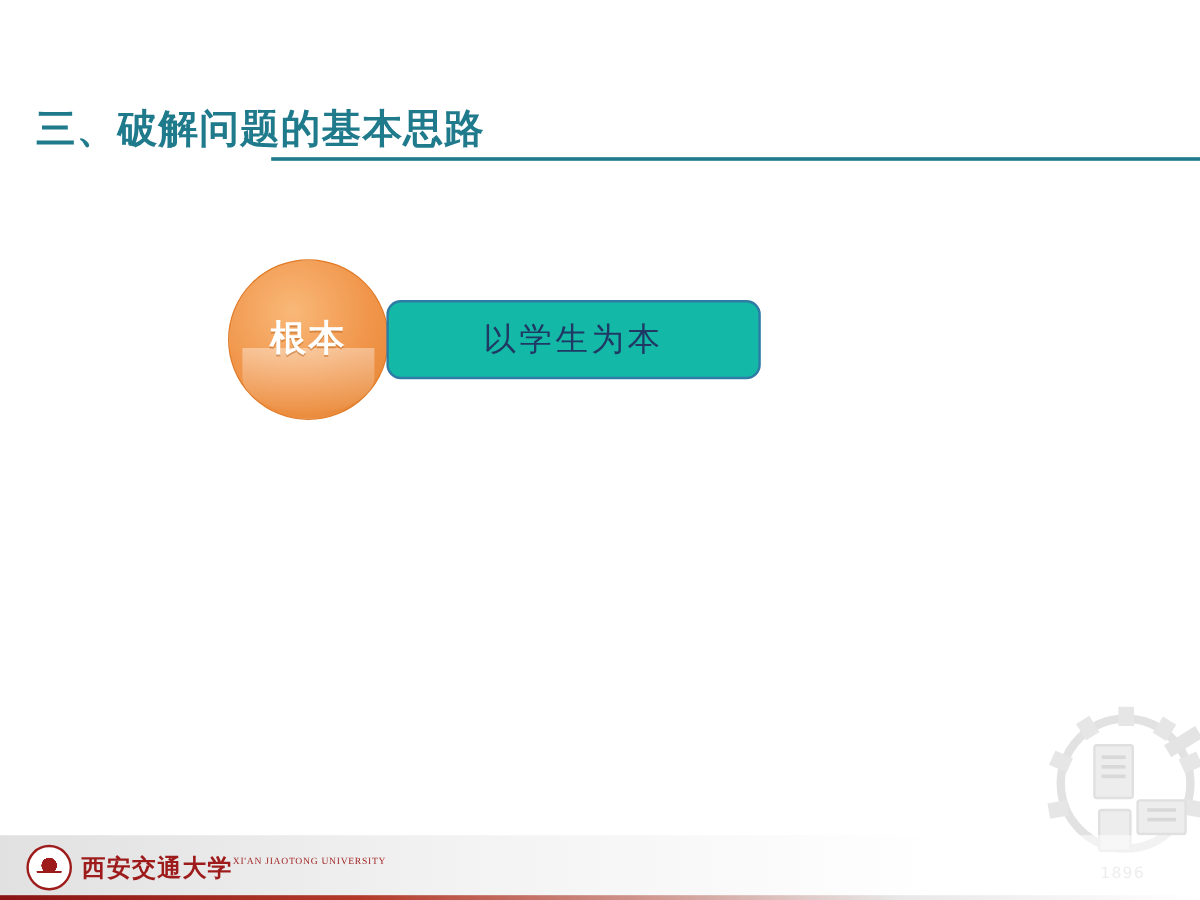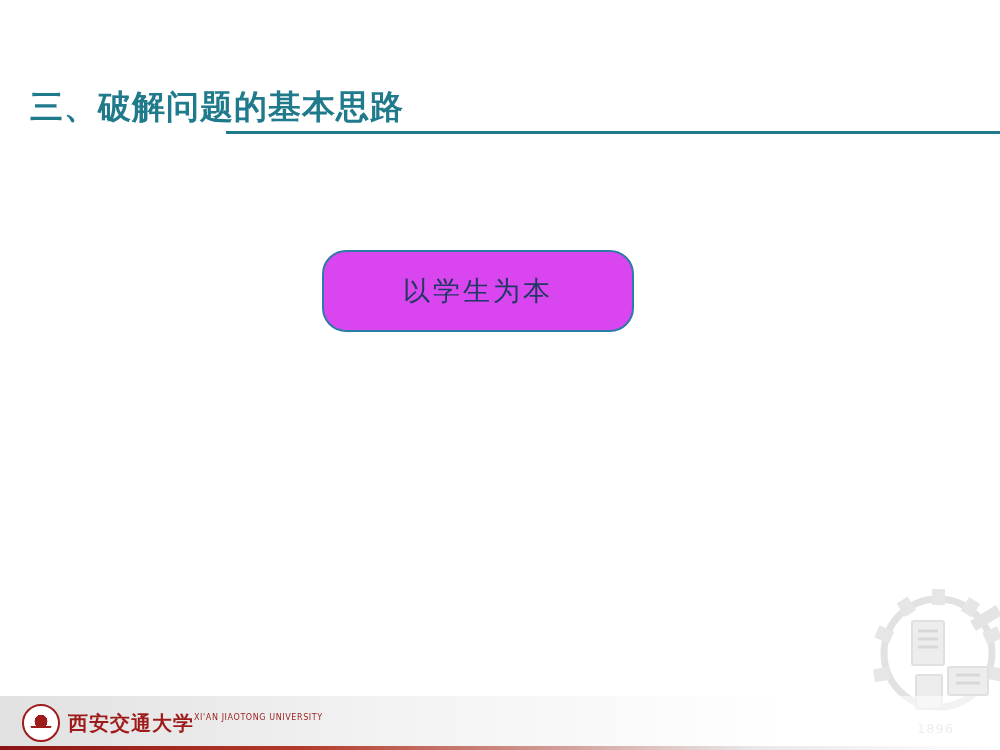--- a/index.html
+++ b/index.html
@@ -93,23 +93,23 @@
     background: linear-gradient(to bottom, rgba(255,255,255,0.38), rgba(255,255,255,0.02));
     pointer-events: none;
   }
 
   
   .bar {
     position: absolute;
     left: 322px;
     top: 250px;
     width: 312px;
-    height: 82px;
-    border-radius: 24px;
-    background: #d946ef;
+    height: 66px;
+    border-radius: 12px;
+    background: #14b8a6;
     border: 2px solid #2E7BA6;
     box-sizing: border-box;
     display: flex;
     align-items: center;
     justify-content: center;
   }
   .bar-label {
     font-size: 27px;
     color: #1F3864;
     letter-spacing: 3px;
@@ -206,32 +206,38 @@
     color: #9e1b1b;
     font-weight: bold;
     font-family: "DejaVu Serif", "Liberation Serif", serif;
     letter-spacing: 1px;
   }
   .uni-en {
     font-size: 8px;
     color: #9e1b1b;
     letter-spacing: 0.6px;
     margin-top: 2px;
+    font-family: Liberation Serif, serif;
   }
 </style>
 </head>
 <body>
 
 <div class="slide">
 
   <div class="title-block">
     <div class="title-text">三、破解问题的基本思路</div>
     <div class="title-rule"></div>
   </div>
 
+  <div class="circle-wrap">
+    <div class="circle"></div>
+    <div class="circle-gloss"></div>
+    <div class="circle-label">根本</div>
+  </div>
 
   <div class="bar">
     <span class="bar-label">以学生为本</span>
   </div>
 
 
   <svg class="gear-wm" viewBox="0 0 190 175">
     <g fill="none" stroke="#e2e2e2" stroke-width="7">
       <circle cx="118" cy="78" r="54"></circle>
     </g>

